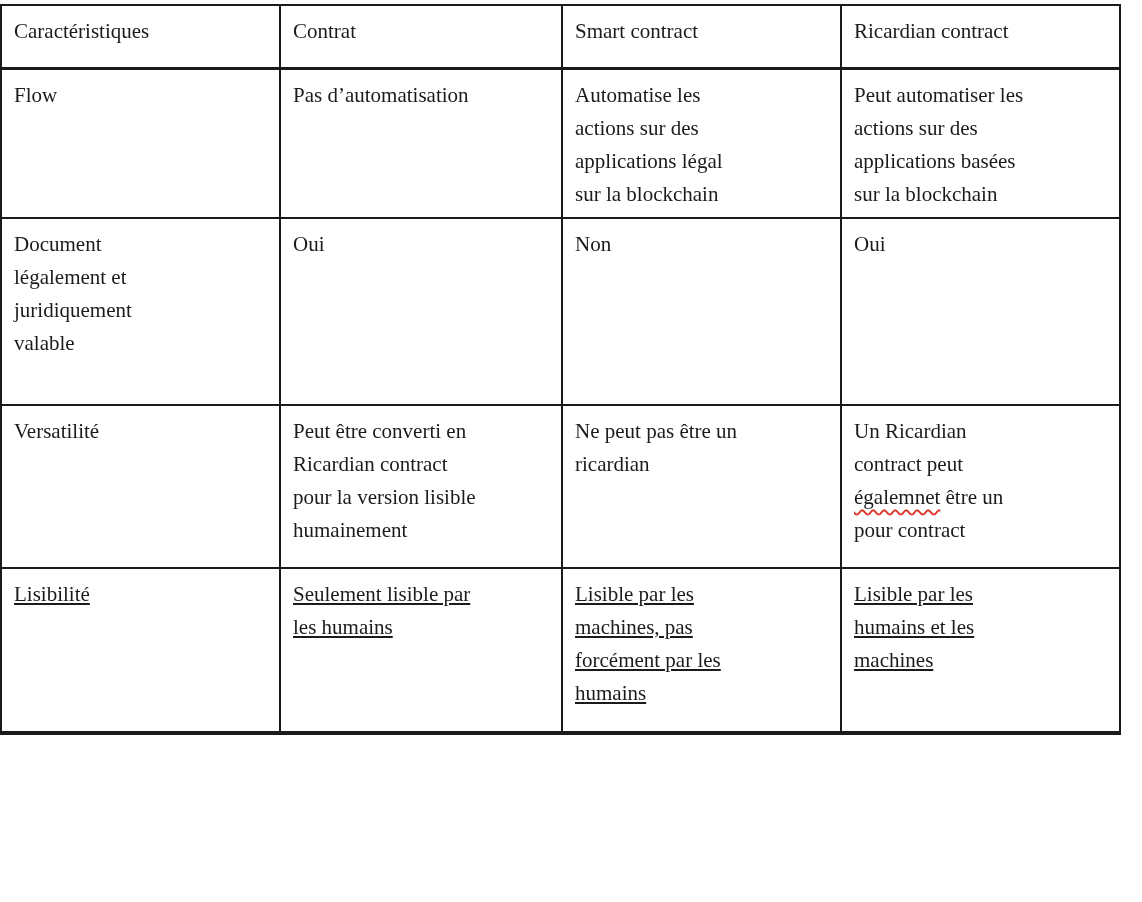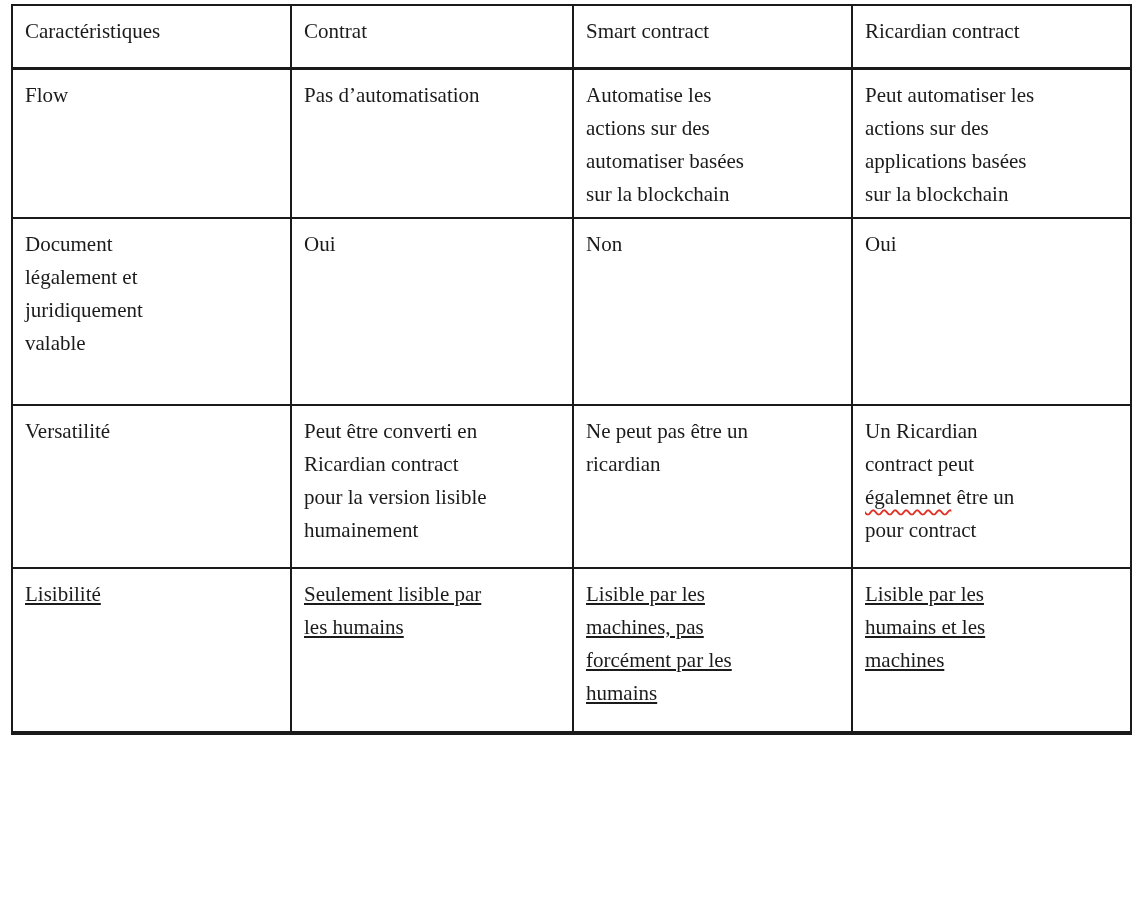--- a/index.html
+++ b/index.html
@@ -10,21 +10,21 @@
   body {
     width: 1142px;
     height: 902px;
     font-family: "Liberation Serif", "DejaVu Serif", serif;
     color: #1b1b1b;
     overflow: hidden;
   }
   table.doc-table {
     border-collapse: collapse;
     table-layout: fixed;
-    margin: 4px 0 0 11px;
+    margin: 4px 0 0 0;
     width: 1119px;
     background: #ffffff;
     border: 2px solid #1a1a1a;
     border-bottom: 4px solid #1a1a1a;
   }
   col.c1 { width: 279px; }
   col.c2 { width: 282px; }
   col.c3 { width: 279px; }
   col.c4 { width: 279px; }
   th, td {
@@ -73,21 +73,21 @@
       <th>Smart contract</th>
       <th>Ricardian contract</th>
     </tr>
   </thead>
   <tbody>
     <tr class="row2">
       <td>Flow</td>
       <td>Pas d’automatisation</td>
       <td>Automatise les
 actions sur des
-automatiser basées
+applications légal
 sur la blockchain</td>
       <td>Peut automatiser les
 actions sur des
 applications basées
 sur la blockchain</td>
     </tr>
     <tr class="row3">
       <td>Document
 légalement et
 juridiquement

